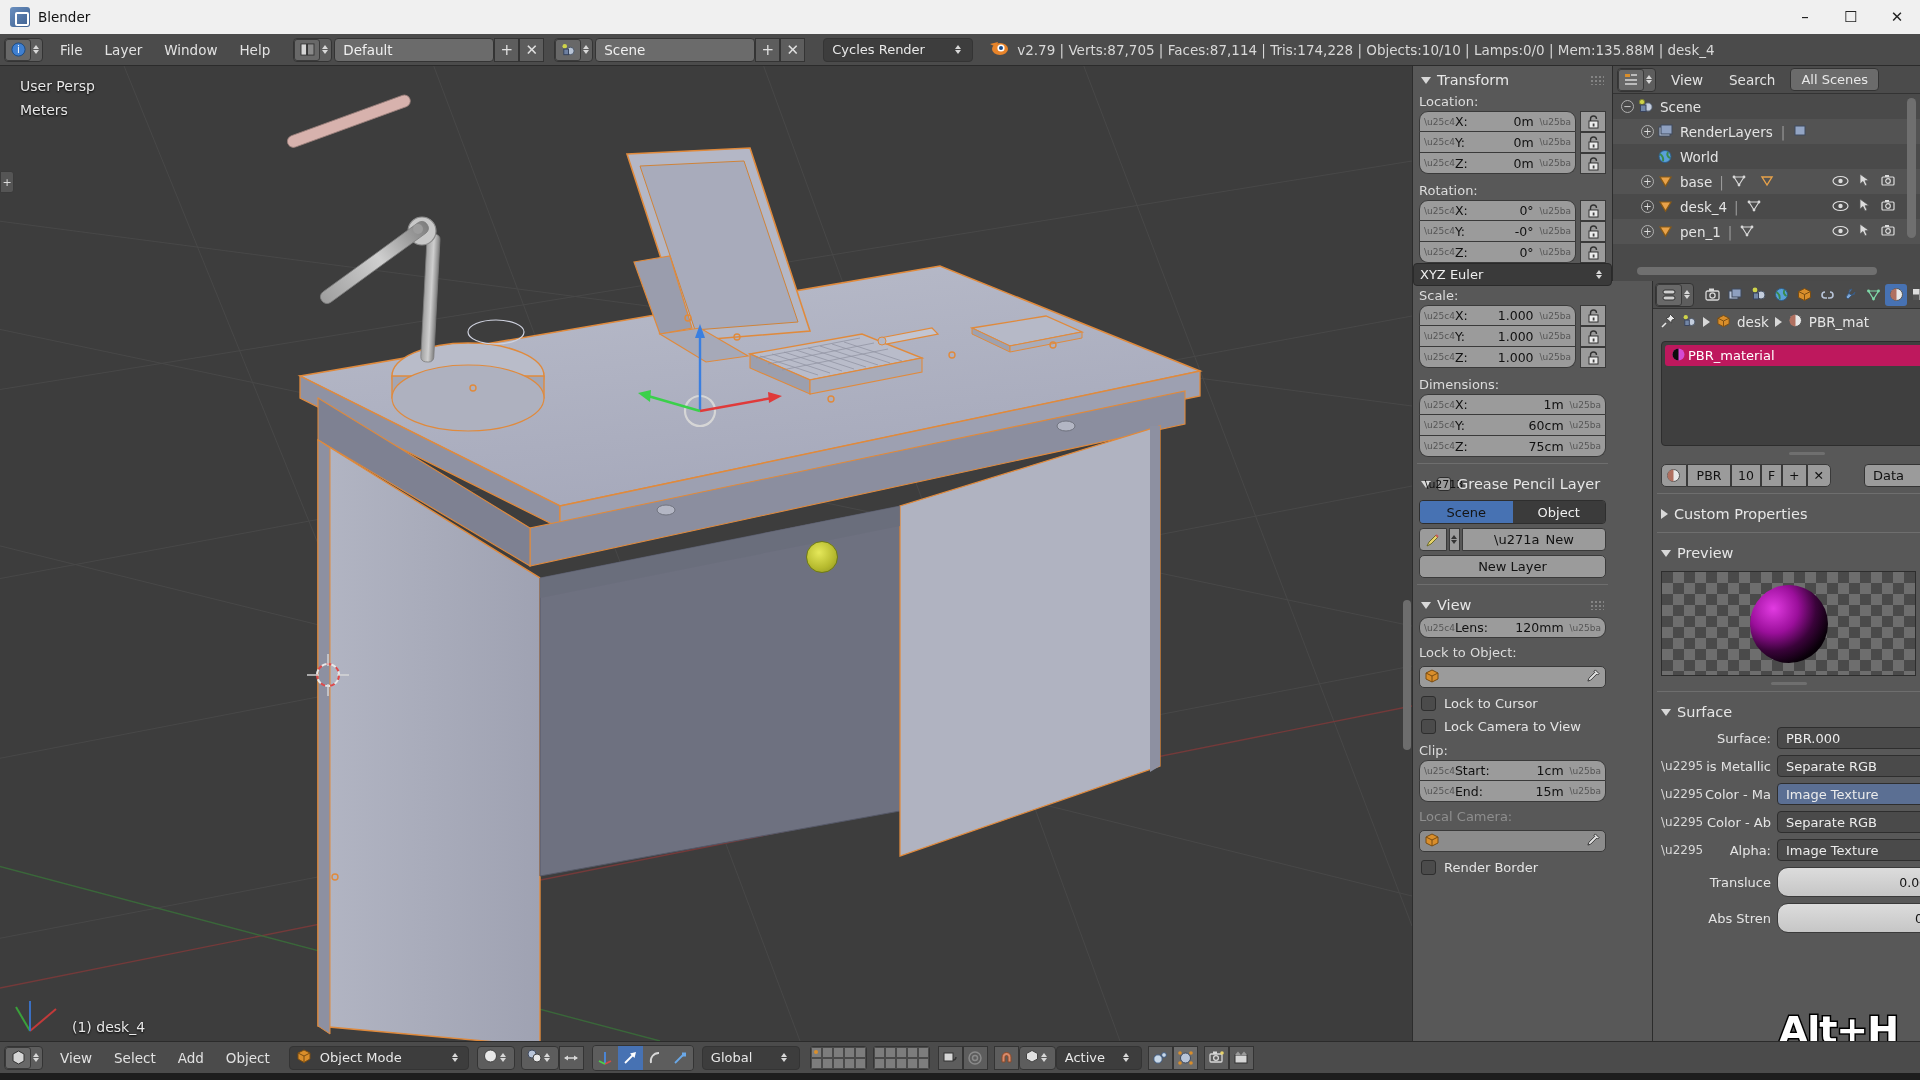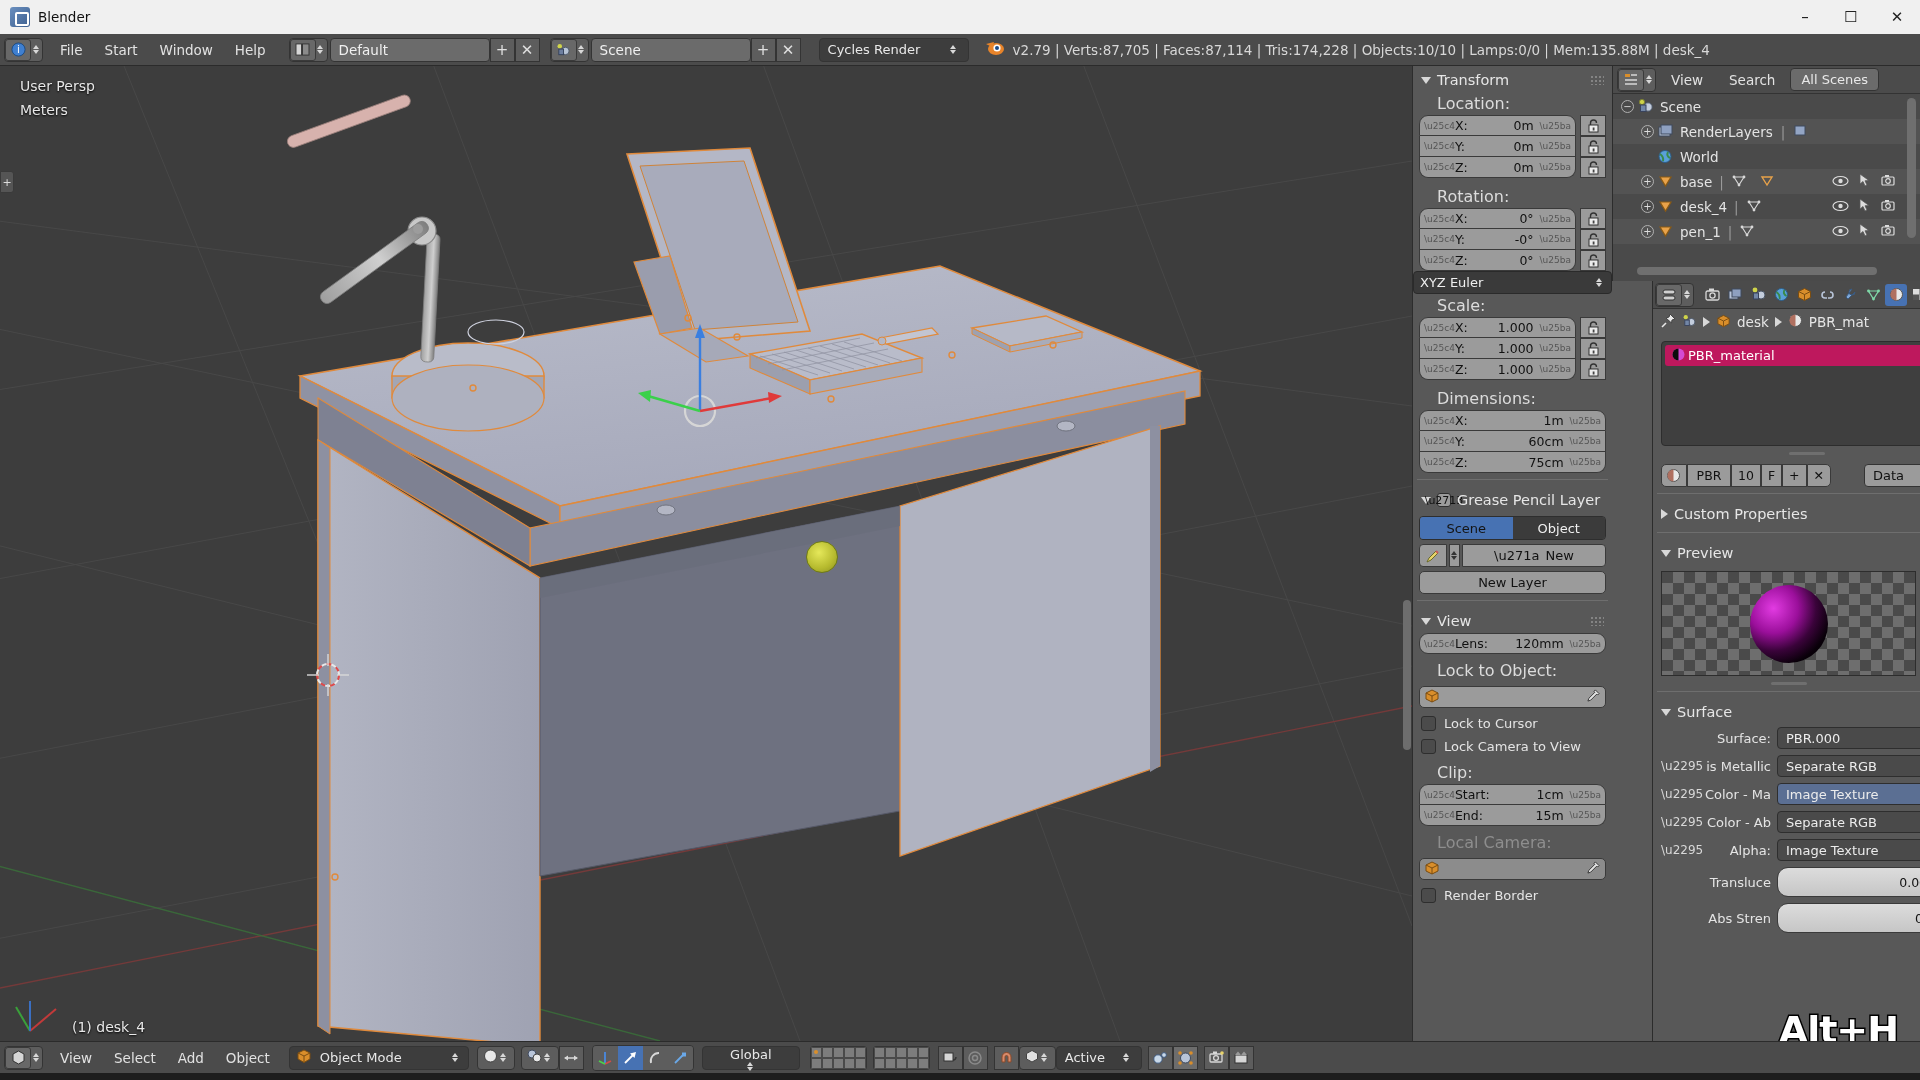--- a/index.html
+++ b/index.html
@@ -91,21 +91,21 @@
   }
   .panel-hdr {
     display:flex; align-items:center; gap:6px;
     padding:6px 8px 4px 8px; font-size:14.5px; color:#e6e6e6;
   }
   .tri { width:0;height:0; border-left:5px solid transparent; border-right:5px solid transparent; border-top:7px solid #d8d8d8; }
   .tri.right { border-top:5px solid transparent; border-bottom:5px solid transparent; border-left:7px solid #d8d8d8; border-right:none; }
   .grip { margin-left:auto; width:14px; height:10px;
     background-image:radial-gradient(#8f8f8f 40%, transparent 41%);
     background-size:4px 4px; opacity:.8;}
-  .sub-label { padding:2px 24px; font-size:16px; color:#dcdcdc; }
+  .sub-label { padding:2px 6px; font-size:13px; color:#dcdcdc; }
   .numrow { margin:0 6px 0 6px; display:flex; gap:4px; align-items:center; }
   .numfield {
     flex:1; height:21px; background:#9b9b9b; border:1px solid #3a3a3a;
     display:flex; align-items:center; justify-content:space-between;
     padding:0 4px; color:#111; font-size:12.5px;
   }
   .numfield.r-top { border-radius:9px 9px 0 0; }
   .numfield.r-mid { border-top:none; }
   .numfield.r-bot { border-radius:0 0 9px 9px; border-top:none; }
   .numfield.r-all { border-radius:9px; }
@@ -216,21 +216,21 @@
             <text x="8" y="12" font-size="11" fill="#fff" text-anchor="middle" font-family="DejaVu Sans">i</text>
           </svg>
       </div>
       <div class="spin">
           <i class="up"></i>
           <i class="dn"></i>
         </div>
     </div>
 
     <div class="menu-item">File</div>
-    <div class="menu-item">Start</div>
+    <div class="menu-item">Layer</div>
     <div class="menu-item">Window</div>
     <div class="menu-item">Help</div>
 
     <div style="width:12px"></div>
 
     <div class="ctl">
       <div class="ctl-icon">
         <svg width="15" height="13" viewBox="0 0 16 14">
             <rect x="1" y="1" width="6" height="12" fill="#d6d6d6" stroke="#333"></rect>
             <rect x="8" y="1" width="7" height="12" fill="#8a8a8a" stroke="#333"></rect>
@@ -1245,21 +1245,21 @@
       </div>
       <div class="sq-btn" style="border:none;">
         <svg width="16" height="16" viewBox="0 0 16 16">
             <line x1="3" y1="13" x2="11" y2="5" stroke="#6aa8e8" stroke-width="1.8"></line>
             <rect x="10" y="2.5" width="4" height="4" fill="#6aa8e8"></rect>
           </svg>
       </div>
     </div>
 
     <div style="width:8px"></div>
-    <div class="ctl" style="background:#3d3d3d; padding:0 8px; min-width:98px; justify-content:space-between;flex-direction:column;">
+    <div class="ctl" style="background:#3d3d3d; padding:0 8px; min-width:98px; justify-content:space-between;">
       <span>Global</span>
       <span class="spin">
           <i class="up"></i>
           <i class="dn"></i>
         </span>
     </div>
 
     <div style="width:10px"></div>
     <div class="layerbox">
       <div class="layerdot on"></div>

